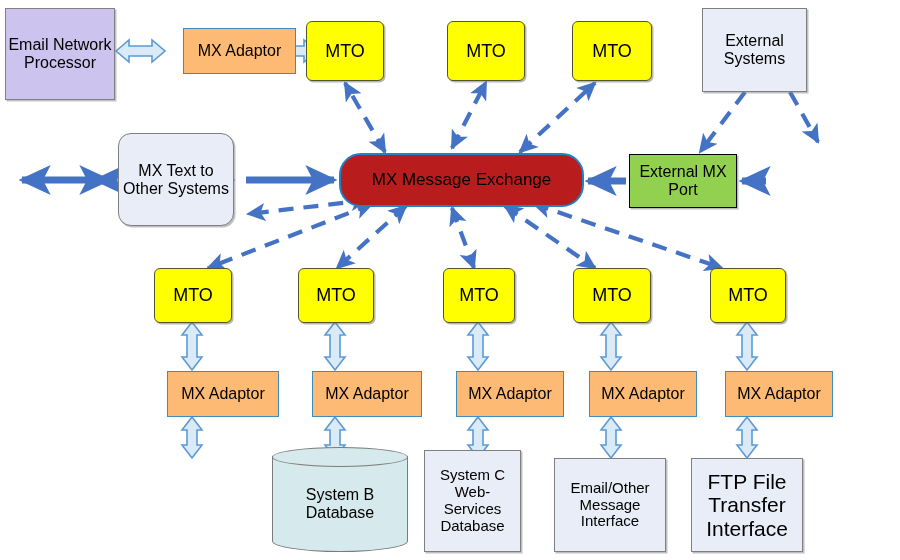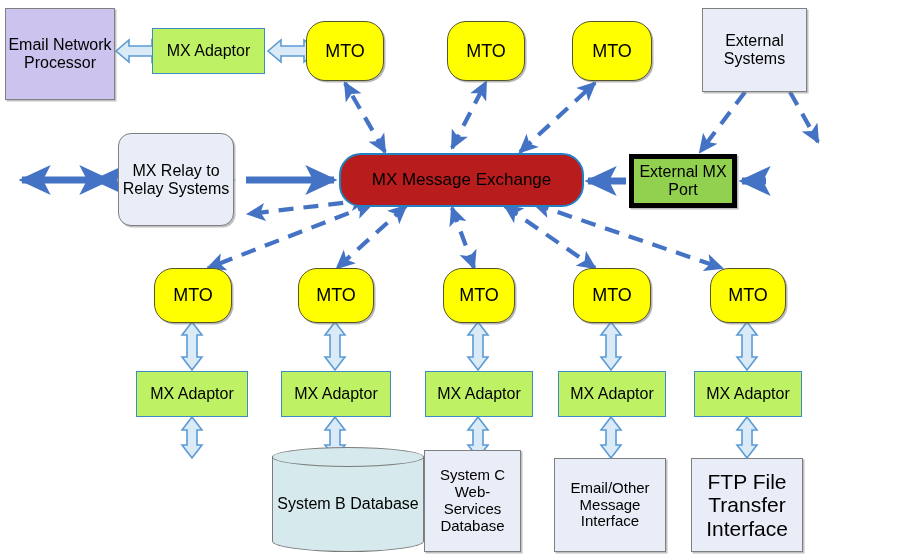--- a/index.html
+++ b/index.html
@@ -36,32 +36,33 @@
   }
   .node span { display: block; padding: 0 2px; }
 
   
   .n-purple {
     background: #ccc3ee;
     border: 1px solid #808080;
     box-shadow: 1.5px 1.5px 0 rgba(120,120,120,.45);
   }
   .n-green {
-    background: #bef264;
+    background: #fdba74;
     border: 1px solid #3f8cc4;
+    margin-left: 31px;
   }
   .n-green-dark {
     background: #92d050;
-    border: 5px solid #000000;
+    border: 1px solid #000000;
     box-shadow: 1.5px 1.5px 0 rgba(120,120,120,.5);
   }
   .n-yellow {
     background: #ffff00;
     border: 1.5px solid #55552b;
-    border-radius: 19px;
+    border-radius: 6px;
     box-shadow: 1.5px 1.5px 0 rgba(110,110,110,.5);
   }
   .n-gray {
     background: #e9edf7;
     border: 1px solid #7f7f7f;
     box-shadow: 1.5px 1.5px 0 rgba(130,130,130,.5);
   }
   .n-gray-round {
     background: #e9edf7;
     border: 1px solid #7f7f7f;
@@ -193,21 +194,21 @@
 
   <div class="node n-yellow" style="left:572px; top:21px; width:80px; height:60px; font-size:18px;">
     <span>MTO</span>
   </div>
 
   <div class="node n-gray" style="left:702px; top:8px; width:105px; height:84px; font-size:16px;">
     <span>External Systems</span>
   </div>
 
   <div class="node n-gray-round" style="left:118px; top:133px; width:116px; height:93px; font-size:16px;">
-    <span>MX Relay to Relay Systems</span>
+    <span>MX Text to Other Systems</span>
   </div>
 
   <div class="node n-hub" style="left:339px; top:153px; width:245px; height:54px; font-size:17px;">
     <span>MX Message Exchange</span>
   </div>
 
   <div class="node n-green-dark" style="left:629px; top:154px; width:108px; height:54px; font-size:16px;">
     <span>External MX Port</span>
   </div>
 
@@ -238,21 +239,21 @@
     <span>MX Adaptor</span>
   </div>
   <div class="node n-green" style="left:558px; top:371px; width:108px; height:46px; font-size:16px;">
     <span>MX Adaptor</span>
   </div>
   <div class="node n-green" style="left:694px; top:371px; width:108px; height:46px; font-size:16px;">
     <span>MX Adaptor</span>
   </div>
 
 
-  <div class="node n-db" style="left:272px; top:447px; width:152px; height:105px; font-size:16px;">
+  <div class="node n-db" style="left:272px; top:447px; width:136px; height:105px; font-size:16px;">
     <div class="cyl">
       <div class="cyl-body"></div>
       <div class="cyl-top"></div>
     </div>
     <span class="cyl-label">System B Database</span>
   </div>
 
   <div class="node n-gray" style="left:424px; top:450px; width:97px; height:102px; font-size:15px;">
     <span>System C Web-Services Database</span>
   </div>

